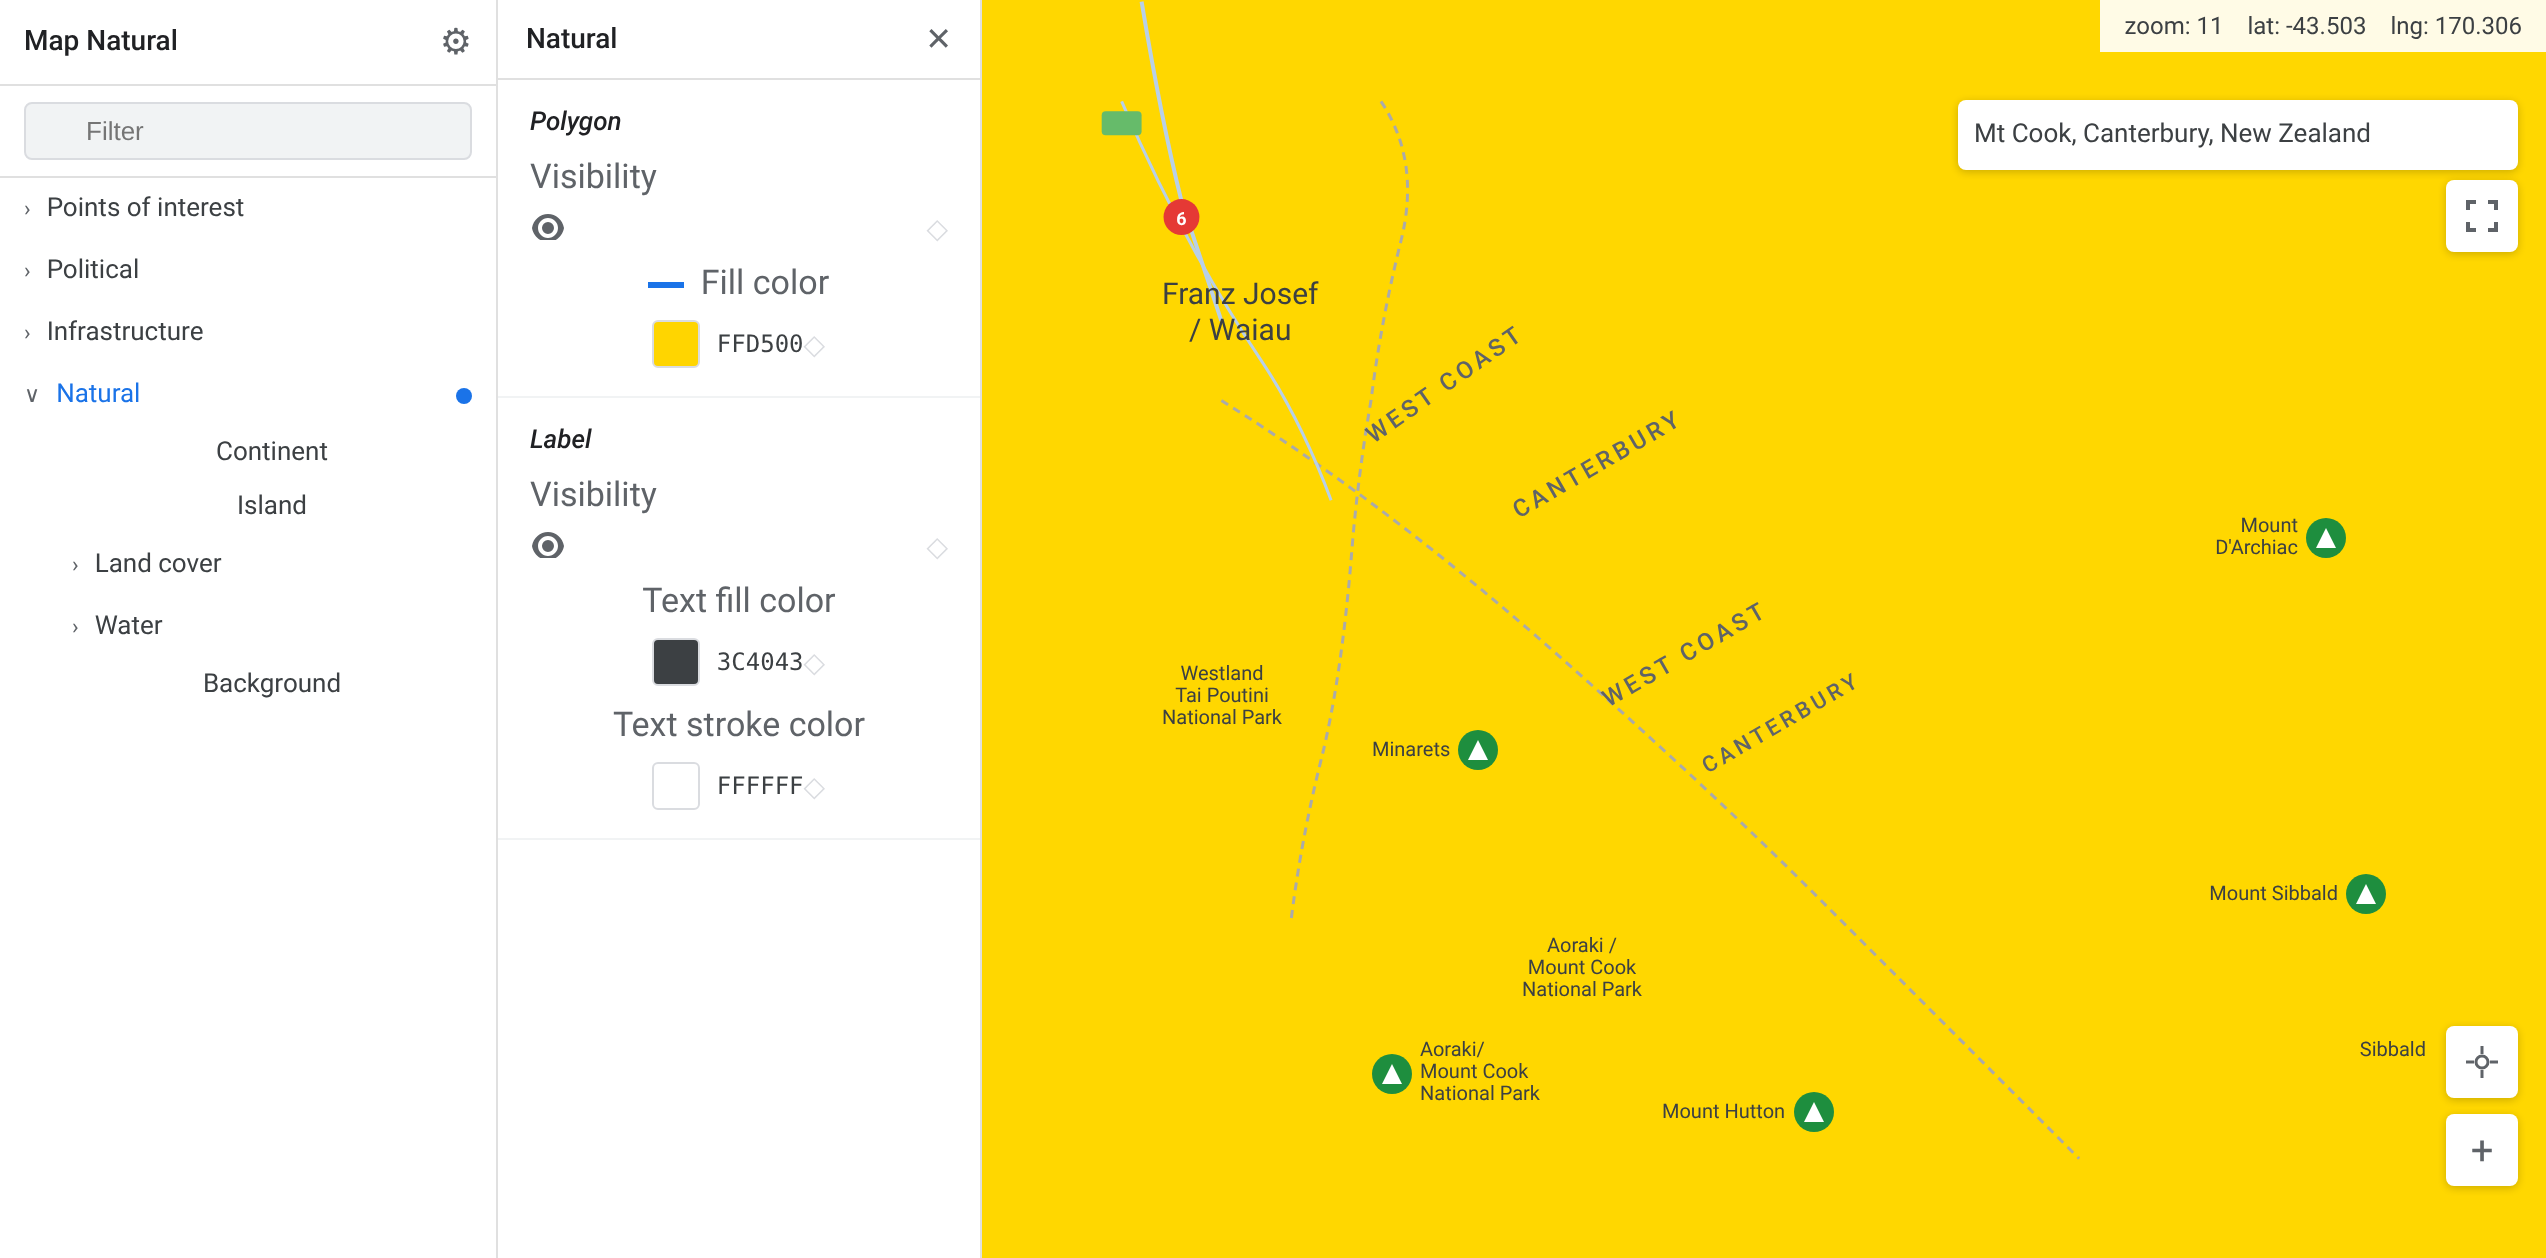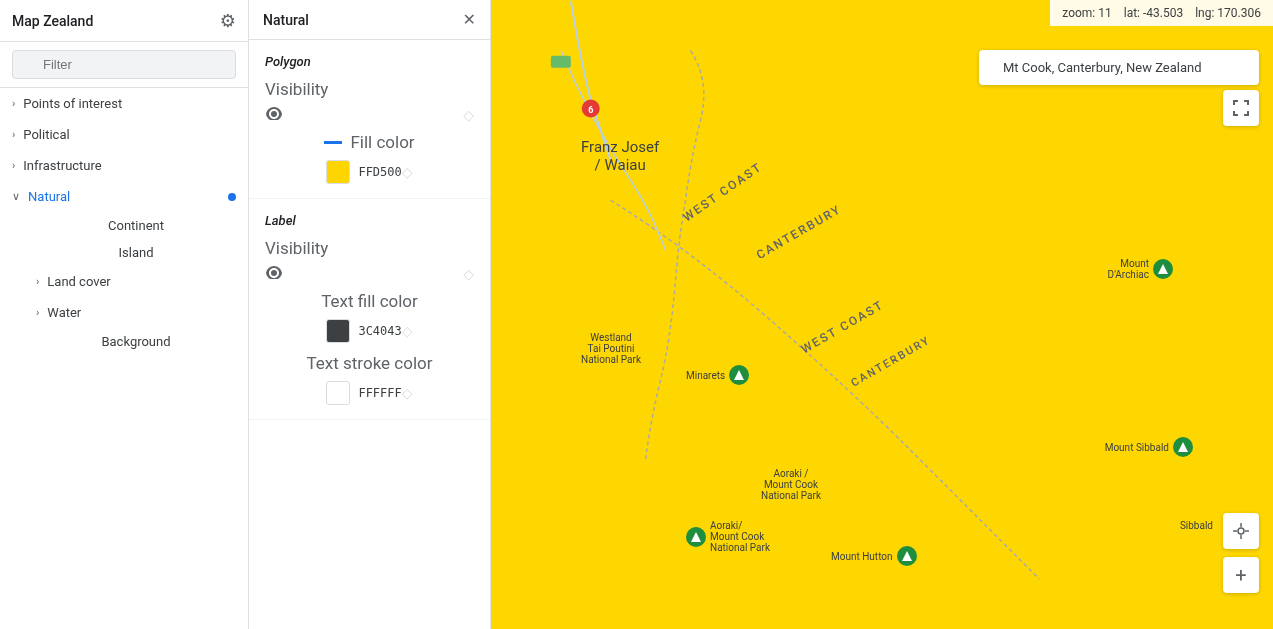--- a/index.html
+++ b/index.html
@@ -188,21 +188,21 @@
       font-size: 12px;
       color: #3c4043;
       z-index: 10;
     }
     .search-box {
       position: absolute;
       top: 50px;
       right: 14px;
       background: #fff;
       border-radius: 4px;
-      padding: 10px 24px;
+      padding: 10px 8px;
       font-size: 13px;
       color: #3c4043;
       box-shadow: 0 1px 4px rgba(0,0,0,0.2);
       z-index: 10;
       width: 280px;
     }
     .fullscreen-btn {
       position: absolute;
       top: 90px;
       right: 14px;
@@ -285,21 +285,21 @@
       text-align: center;
       margin-top: 2px;
       white-space: nowrap;
     }
   </style>
 </head>
 <body>
 
 <div class="left-panel">
   <div class="panel-header">
-    <span class="panel-title">Map Zealand</span>
+    <span class="panel-title">Map Natural</span>
     <span style="font-size:18px;color:#5f6368;cursor:pointer;">⚙</span>
   </div>
   <div class="filter-bar">
     <div class="filter-wrap">
       <span class="filter-icon">≡</span>
       <input class="filter-input" type="text" placeholder="Filter" style="">
     </div>
   </div>
 
   <div class="nav-item">

